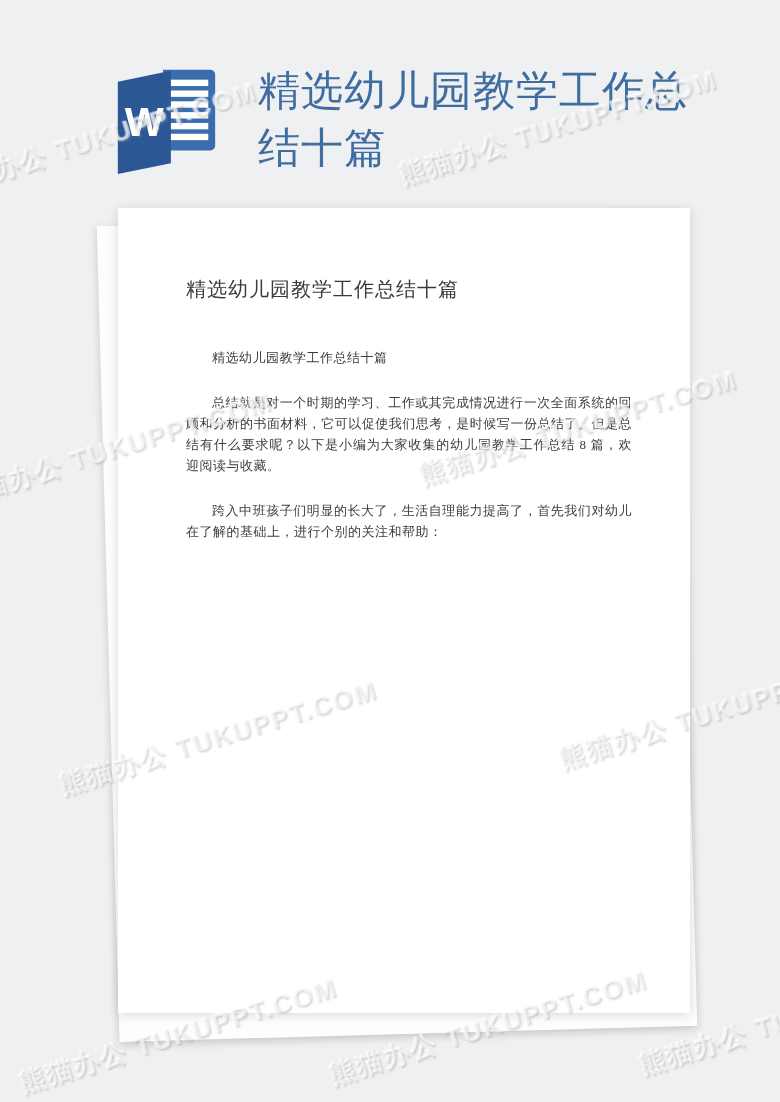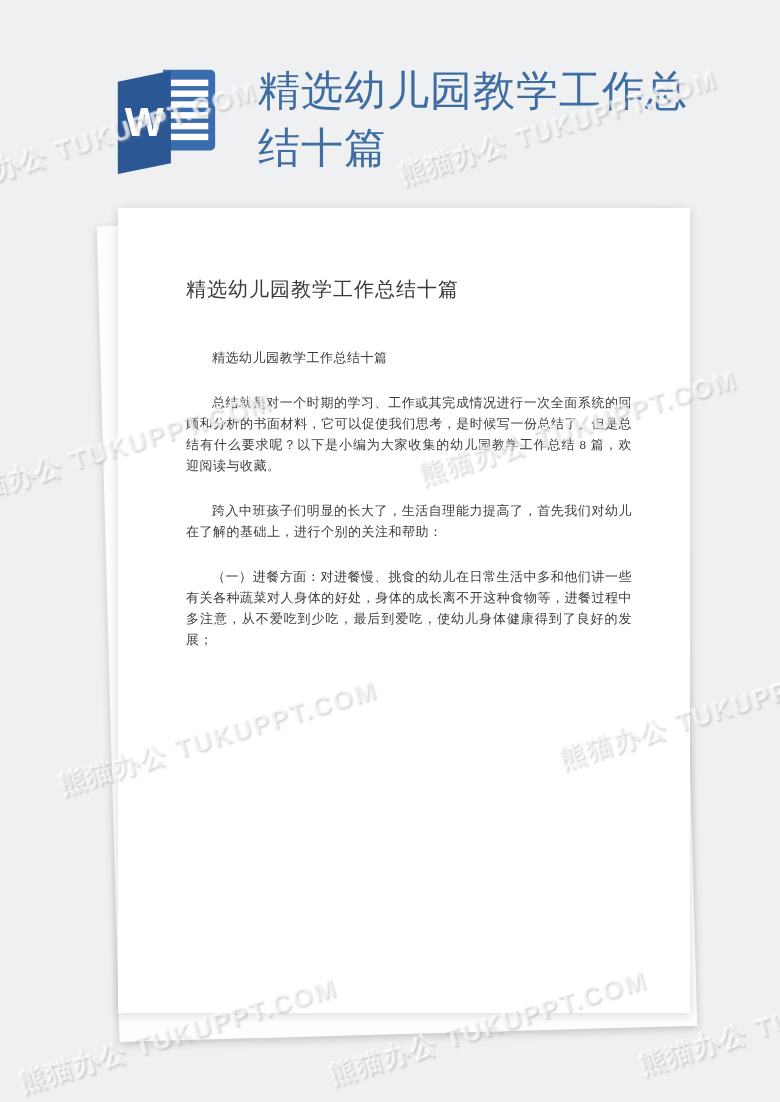--- a/index.html
+++ b/index.html
@@ -126,16 +126,15 @@
 </div>
 
 <div class="page-stack">
   <div class="back-page"></div>
   <div class="main-page">
     <h1 class="doc-title">精选幼儿园教学工作总结十篇</h1>
     <div class="doc-body" id="doc-body">
         <p class="para subtitle">精选幼儿园教学工作总结十篇</p>
         <p class="para body">总结就是对一个时期的学习、工作或其完成情况进行一次全面系统的回顾和分析的书面材料，它可以促使我们思考，是时候写一份总结了。但是总结有什么要求呢？以下是小编为大家收集的幼儿园教学工作总结 8 篇，欢迎阅读与收藏。</p>
         <p class="para body">跨入中班孩子们明显的长大了，生活自理能力提高了，首先我们对幼儿在了解的基础上，进行个别的关注和帮助：</p>
-        <p class="para body">（一）进餐方面：对进餐慢、挑食的幼儿在日常生活中多和他们讲一些有关各种蔬菜对人身体的好处，身体的成长离不开这种食物等，进餐过程中多注意，从不爱吃到少吃，最后到爱吃，使幼儿身体健康得到了良好的发展；</p>
       </div>
   </div>
 </div>
 
 </body></html>

